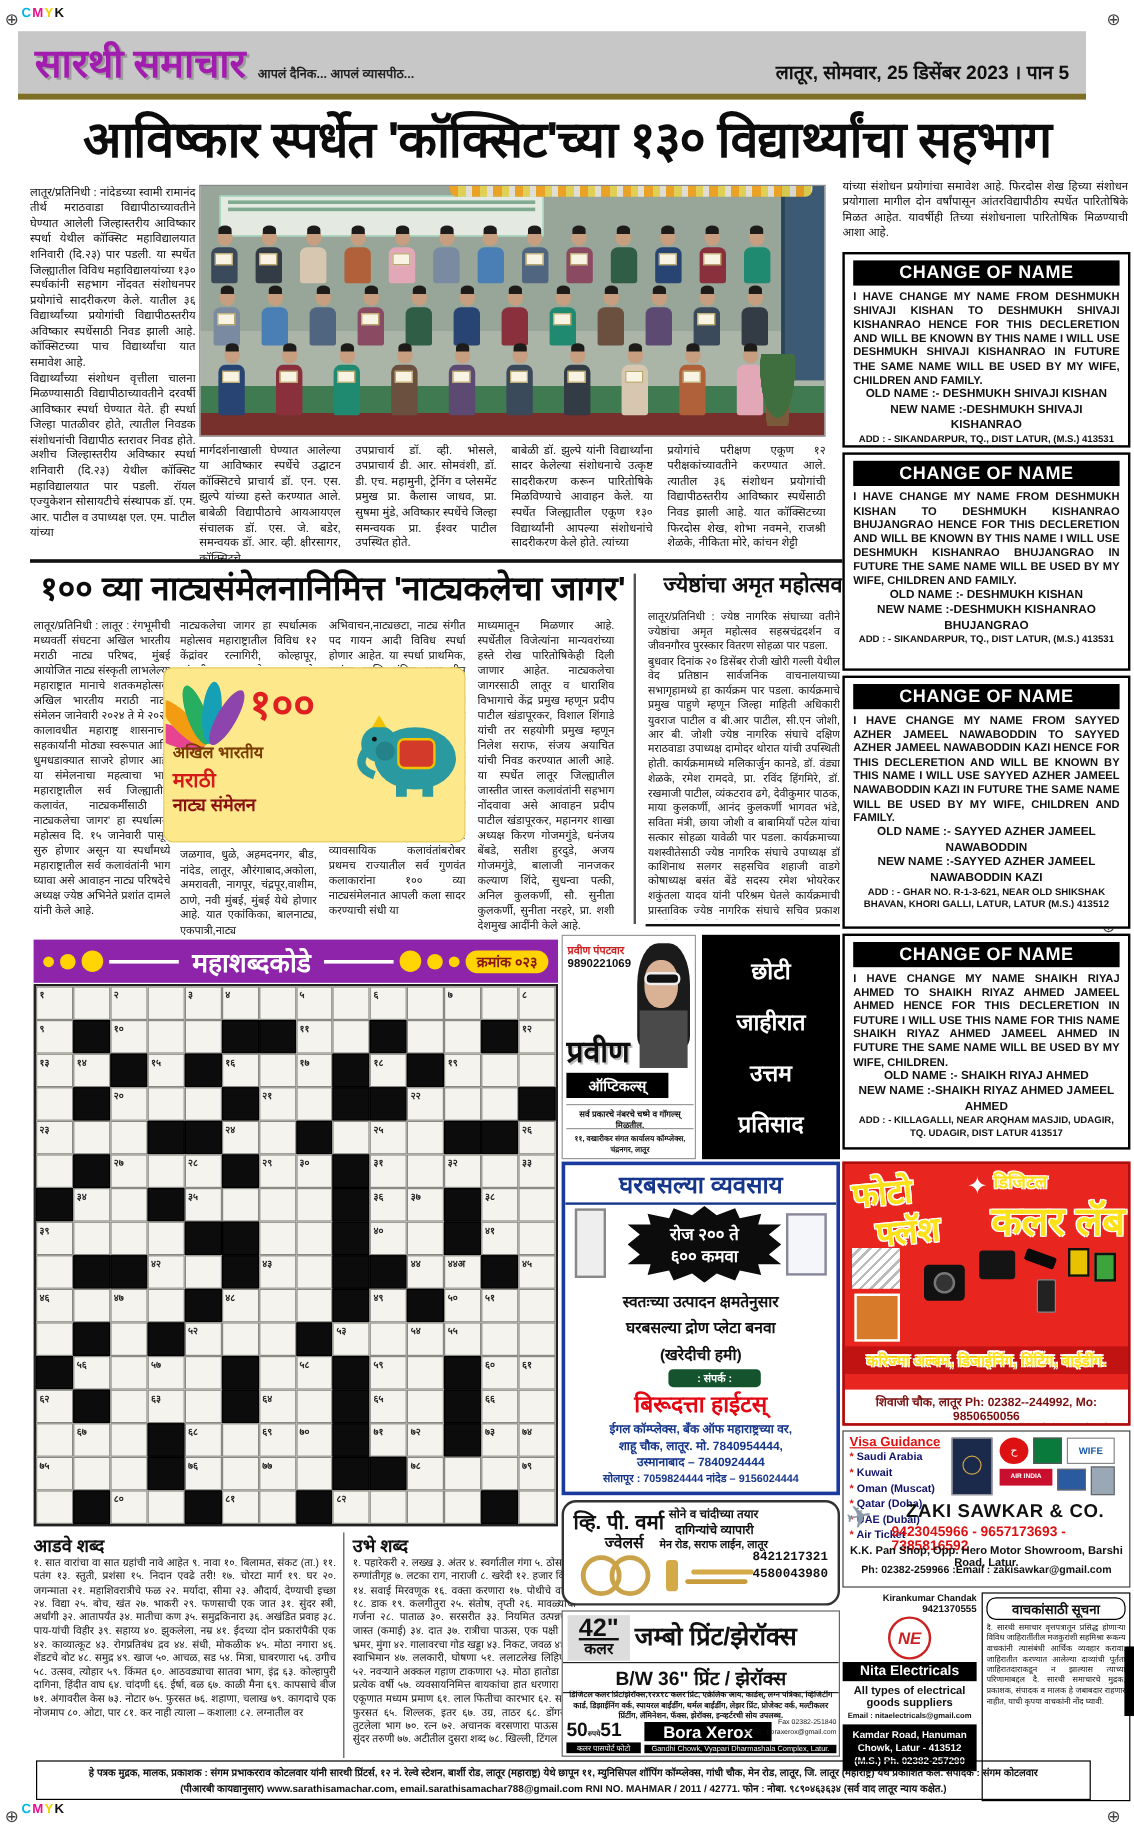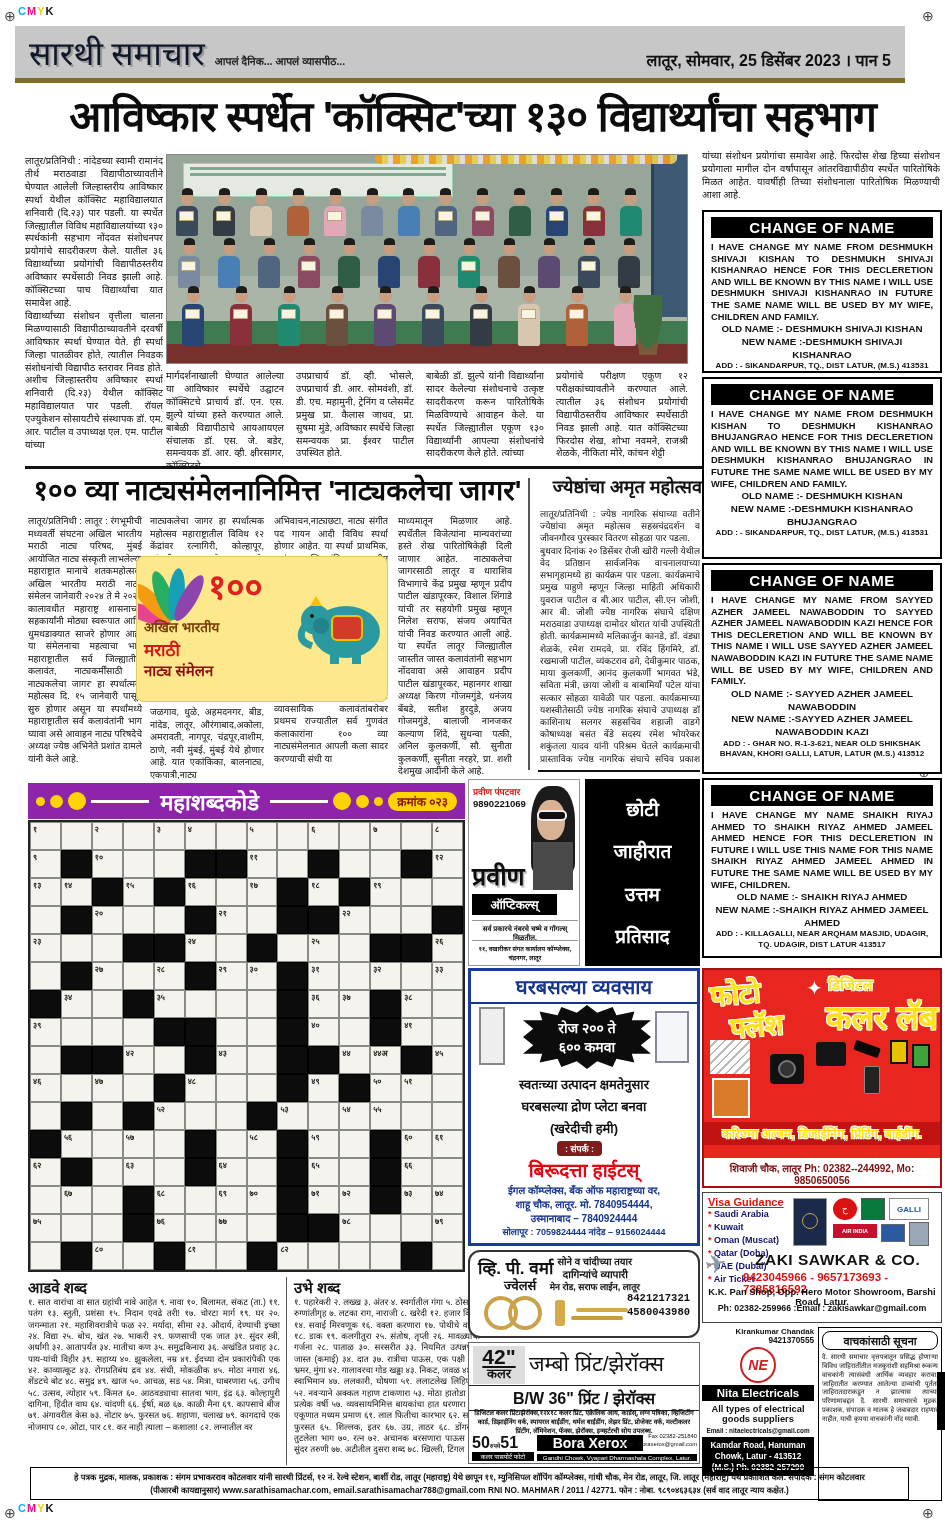--- a/index.html
+++ b/index.html
@@ -5,21 +5,21 @@
 *{margin:0;padding:0;box-sizing:border-box}
 body{background:#fff;font-family:"Liberation Sans",sans-serif;color:#111}
 .page{position:relative;width:945px;height:1538px;background:#fff;overflow:hidden;margin:0 auto}
 .abs{position:absolute}
 .jt{text-align:justify;overflow:hidden;white-space:pre-line}
 .regmark{position:absolute;font-size:14px;color:#444}
 .cmyk{position:absolute;font-size:11px;font-weight:bold;letter-spacing:1px}
 .cmyk .c{color:#00b7eb}.cmyk .m{color:#ec0f8d}.cmyk .y{color:#f0d000}.cmyk .k{color:#111}
 
 .masthead{position:absolute;left:15px;top:26px;width:890px;height:52px;background:#c7c7c7;display:flex;align-items:flex-end;padding:0 14px 7px 14px}
-.brand{font-family:"Liberation Serif",serif;font-size:33px;font-weight:400;color:#0f172a;line-height:1;text-shadow:2px 2px 0 #9a9a9a}
+.brand{font-family:"Liberation Serif",serif;font-size:33px;font-weight:700;color:#a21caf;line-height:1;text-shadow:2px 2px 0 #9a9a9a}
 .tagline{font-size:10.5px;color:#222;margin:0 0 3px 10px;font-weight:700}
 .dateline{margin-left:auto;font-size:16px;font-weight:800;color:#101010}
 .rule{position:absolute;left:15px;top:78px;width:890px;height:5px;background:#7d7026}
 .h1{position:absolute;left:8px;top:86px;width:929px;font-size:42px;font-weight:900;text-align:center;white-space:nowrap;overflow:hidden;color:#0c0c0c;letter-spacing:-1px}
 .bodytxt{font-size:9.5px;line-height:1.36;font-weight:500}
 
 .photo{position:absolute;left:166px;top:154px;width:522px;height:210px;background:linear-gradient(#97a698 0 58%,#aab5a8 58% 80%,#3f7a50 80% 91%,#77302c 91% 100%);overflow:hidden;border:1px solid #888}
 .curtain{position:absolute;right:0;top:0;width:36px;height:78%;background:#3c5a74;border-left:3px solid #2c4458}
 .garland{position:absolute;left:40%;top:0;width:58%;height:9px;background:repeating-linear-gradient(90deg,#f3a11a 0 7px,#e8d44d 7px 13px,#e8e4da 13px 18px);border-radius:0 0 6px 6px;opacity:.9}
 .banner{position:absolute;left:3%;top:4%;width:52%;height:16%;background:#f2f5ef;border:1px solid #9db;opacity:.85}
@@ -819,21 +819,21 @@
     <div style="font-size:20px;font-weight:900;color:#16368c;border-bottom:2px solid #16368c;padding:2px 0">घरबसल्या व्यवसाय</div>
     <div style="position:absolute;left:8px;top:36px;width:26px;height:58px;border:2px solid #888;background:#eee"></div>
     <div style="position:absolute;right:8px;top:40px;width:34px;height:52px;border:2px solid #889;background:#f4f6fa"></div>
     <div class="burst">
       <span>रोज २०० ते</span>
       <span>६०० कमवा</span>
     </div>
     <div style="position:absolute;left:0;right:0;top:104px;font-size:13px;font-weight:800">स्वतःच्या उत्पादन क्षमतेनुसार</div>
     <div style="position:absolute;left:0;right:0;top:126px;font-size:13px;font-weight:800">घरबसल्या द्रोण प्लेटा बनवा</div>
     <div style="position:absolute;left:0;right:0;top:148px;font-size:13px;font-weight:800">(खरेदीची हमी)</div>
-    <div style="position:absolute;left:86px;top:170px;background:#7f1d1d;color:#fff;font-size:9px;font-weight:700;border-radius:4px;padding:1px 8px">: संपर्क :</div>
+    <div style="position:absolute;left:86px;top:170px;background:#14532d;color:#fff;font-size:9px;font-weight:700;border-radius:4px;padding:1px 24px">: संपर्क :</div>
     <div style="position:absolute;left:0;right:0;top:186px;font-size:19px;font-weight:900;color:#e30613">बिरूदत्ता हाईटस्</div>
     <div style="position:absolute;left:0;right:0;top:212px;font-size:10px;font-weight:800;color:#16368c">ईगल कॉम्प्लेक्स, बँक ऑफ महाराष्ट्रच्या वर,</div>
     <div style="position:absolute;left:0;right:0;top:226px;font-size:10px;font-weight:800;color:#16368c">शाहू चौक, लातूर. मो. 7840954444,</div>
     <div style="position:absolute;left:0;right:0;top:240px;font-size:10px;font-weight:800;color:#16368c">उस्मानाबाद – 7840924444</div>
     <div style="position:absolute;left:0;right:0;top:254px;font-size:9px;font-weight:800;color:#16368c">सोलापूर : 7059824444   नांदेड – 9156024444</div>
   </div>
 
   <div class="ad-pf">
     <div class="pf-y" style="position:absolute;left:6px;top:4px;font-size:28px;transform:rotate(-5deg)">फोटो</div>
     <div class="pf-y" style="position:absolute;left:26px;top:36px;font-size:28px;transform:rotate(-5deg)">फ्लॅश</div>
@@ -864,21 +864,21 @@
       <div class="zk-item"><b>*</b> <span>Oman (Muscat)</span></div>
       <div class="zk-item"><b>*</b> <span>Qatar (Doha)</span></div>
       <div class="zk-item"><b>*</b> <span>UAE (Dubai)</span></div>
       <div class="zk-item"><b>*</b> <span>Air Ticket</span></div>
     </div>
     <div style="position:absolute;left:90px;top:5px;width:34px;height:48px;background:#1b2a4a;border:1px solid #999">
       <div style="width:16px;height:16px;border:1.5px solid #caa24a;border-radius:50%;margin:14px auto"></div>
     </div>
     <div style="position:absolute;left:130px;top:5px;width:24px;height:22px;background:#d11;border-radius:50%;color:#fff;font-size:9px;text-align:center;line-height:22px">ح</div>
     <div style="position:absolute;left:158px;top:5px;width:24px;height:22px;background:#0a7a3c;border:1px solid #555"></div>
-    <div style="position:absolute;left:186px;top:5px;width:40px;height:22px;background:#fff;border:1px solid #888;color:#1a5aa8;font-size:8px;font-weight:800;text-align:center;line-height:22px">GALLI</div>
+    <div style="position:absolute;left:186px;top:5px;width:40px;height:22px;background:#fff;border:1px solid #888;color:#1a5aa8;font-size:8px;font-weight:800;text-align:center;line-height:22px">WIFE</div>
     <div style="position:absolute;left:130px;top:31px;width:44px;height:14px;background:#c8102e;color:#fff;font-size:5.5px;font-weight:700;text-align:center;line-height:14px">AIR INDIA</div>
     <div style="position:absolute;left:178px;top:31px;width:24px;height:18px;background:#2a5aa0;border:1px solid #666"></div>
     <div style="position:absolute;left:206px;top:29px;width:20px;height:24px;background:#9aa8b5;border:1px solid #666"></div>
     <div style="position:absolute;left:2px;top:56px;font-size:26px;color:#8a99a8;transform:rotate(-12deg)">✈</div>
     <div style="position:absolute;left:52px;top:58px;width:184px;font-size:15.5px;font-weight:900;letter-spacing:.5px">ZAKI SAWKAR &amp; CO.</div>
     <div style="position:absolute;left:40px;top:78px;width:196px;font-size:11.5px;font-weight:800;color:#d11">9423045966 - 9657173693 - 7385816592</div>
     <div style="position:absolute;left:0;right:0;top:94px;font-size:9.3px;font-weight:800;text-align:center">K.K. Pan Shop, Opp. Hero Motor Showroom, Barshi Road, Latur.</div>
     <div style="position:absolute;left:0;right:0;top:110px;font-size:8.8px;font-weight:600;text-align:center">Ph: 02382-259966 :Email : zakisawkar@gmail.com</div>
   </div>
 
@@ -897,21 +897,21 @@
       <span style="display:inline-block;width:52px;height:4px;background:#c89b3c;border-radius:2px;margin-bottom:10px"></span>
       <span style="display:inline-block;width:52px;height:4px;background:#d4a948;border-radius:2px;margin-bottom:18px;margin-left:-52px"></span>
     </div>
   </div>
 
   <div class="ad-bora">
     <div style="position:absolute;left:4px;top:3px;width:52px;height:38px;background:#ddd;text-align:center">
       <div style="font-size:21px;font-weight:900;text-decoration:underline;line-height:1">42"</div>
       <div style="font-size:13px;font-weight:900;line-height:1">कलर</div>
     </div>
-    <div style="position:absolute;left:60px;top:6px;font-size:21px;font-weight:400">जम्बो प्रिंट/झेरॉक्स</div>
+    <div style="position:absolute;left:60px;top:6px;font-size:21px;font-weight:700">जम्बो प्रिंट/झेरॉक्स</div>
     <div style="position:absolute;left:0;right:0;top:42px;font-size:16px;font-weight:800;text-align:center;border-top:1.5px solid #222;border-bottom:1.5px solid #222;padding:1px 0">B/W 36" प्रिंट / झेरॉक्स</div>
     <div style="position:absolute;left:3px;right:3px;top:66px;font-size:6.6px;font-weight:700;text-align:center;line-height:1.35;height:30px;overflow:hidden">डिजिटल कलर प्रिंट/झेरॉक्स,१२x१८ कलर प्रिंट, एक्रेलिक आय, कार्डस्, लग्न पत्रिका, व्हिजिटींग कार्ड, डिझाईनिंग वर्क, स्पायरल बाईंडींग, थर्मल बाईंडींग, लेझर प्रिंट, प्रोजेक्ट वर्क, मल्टीकलर प्रिंटींग, लॅमिनेशन, फॅक्स, झेरॉक्स, इन्व्हर्टरची सोय उपलब्ध.</div>
     <div style="position:absolute;left:3px;bottom:2px;width:62px">
       <span style="font-size:16px;font-weight:900">50</span><span style="font-size:6px;font-weight:700">रुपये</span><span style="font-size:16px;font-weight:900">51</span>
       <div style="background:#000;color:#fff;font-size:6.3px;text-align:center">कलर पासपोर्ट फोटो</div>
     </div>
     <div style="position:absolute;left:68px;bottom:12px;width:106px;background:#000;color:#fff;font-size:14px;font-weight:800;text-align:center">Bora Xerox</div>
     <div style="position:absolute;left:68px;bottom:2px;width:160px;background:#000;color:#fff;font-size:6.2px;text-align:center">Gandhi Chowk, Vyapari Dharmashala Complex, Latur.</div>
     <div style="position:absolute;right:2px;bottom:24px;font-size:5.8px;text-align:right">Fax 02382-251840</div>
     <div style="position:absolute;right:2px;bottom:16px;font-size:5.8px;text-align:right">Email : boraxerox@gmail.com</div>

